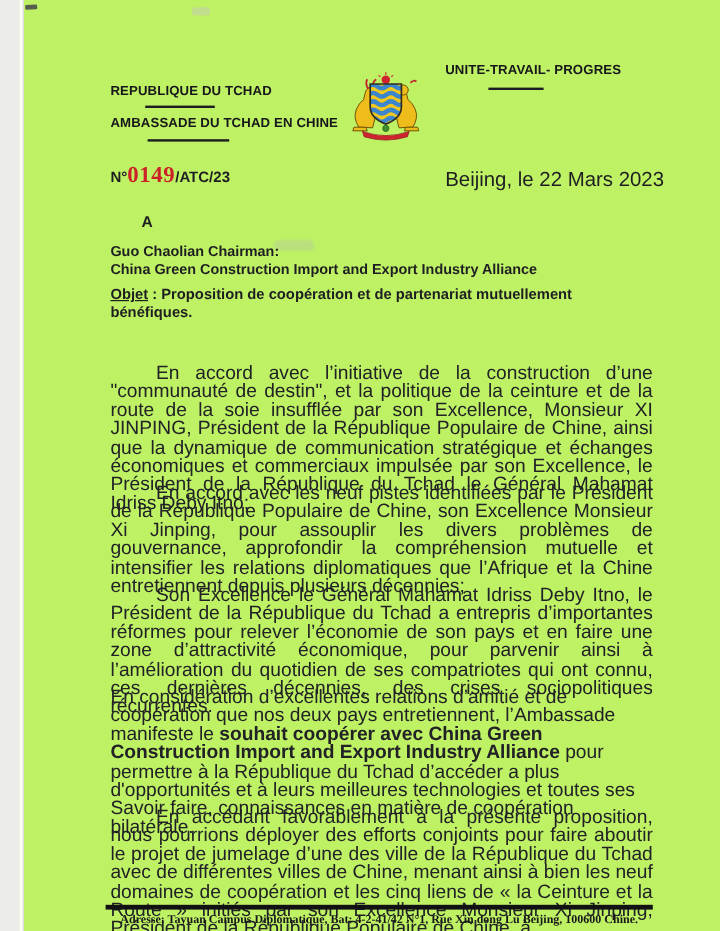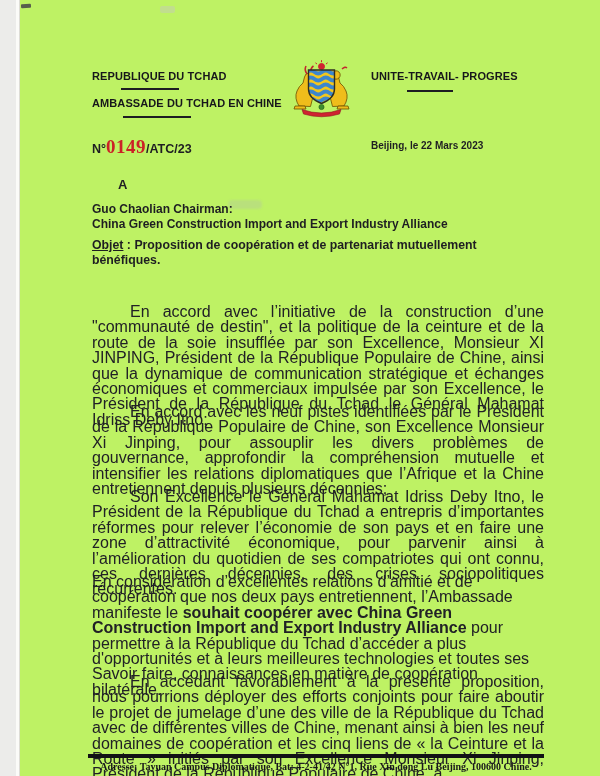--- a/index.html
+++ b/index.html
@@ -17,35 +17,35 @@
   }
   .scan-strip { position:absolute; left:0; top:0; width:16px; height:776px; background:#ececea; }
   .scan-edge  { position:absolute; left:16px; top:0; width:3px; height:776px; background:#fbfbf8; box-shadow:1px 0 0 #dddcd6; }
   .artifact { position:absolute; }
   .a1 { left:21px; top:4px; width:10px; height:4px; background:#454548; border-radius:1px; transform:rotate(-3deg); opacity:.85; }
   .a2 { left:160px; top:6px; width:15px; height:7px; background:#c6c6c2; opacity:.45; border-radius:2px; }
   .a3 { left:228px; top:200px; width:34px; height:9px; background:#aeb3ba; opacity:.28; border-radius:4px; filter:blur(1px); }
 
   
   .h-left  { position:absolute; left:92px;  top:70px;  width:200px; }
-  .h-right { position:absolute; left:371px; top:70px;  width:160px; }
+  .h-right { position:absolute; left:371px; top:53px;  width:160px; }
   .h-title { font-weight:bold; font-size:11px; letter-spacing:.1px; color:#17171b; white-space:nowrap; }
   .rule { height:2px; background:#1d1d22; }
   .rule-r1 { width:58px; margin:6px 0 0 29px; }
   .rule-r2 { width:68px; margin:7px 0 0 31px; }
   .rule-r3 { width:46px; margin:8px 0 0 36px; }
   .h-left .h-title + .rule + .h-title { margin-top:7px; }
   .emblem { position:absolute; left:286px; top:60px; width:71px; height:58px; }
 
   
   .ref { position:absolute; left:92px; top:136px; white-space:nowrap; }
   .ref-prefix { font-weight:bold; font-size:12.5px; }
   .ref-num { font-family:"Liberation Serif", serif; font-weight:bold; font-size:19px; color:#cc2127; letter-spacing:.5px; }
   .ref-suffix { font-weight:bold; font-size:12.5px;text-align:right; }
-  .dateline { position:absolute; left:371px; top:140px; font-weight:bold; font-size:10px; white-space:nowrap; }
+  .dateline { position:absolute; left:371px; top:140px; font-weight:normal; font-size:17px; white-space:nowrap; }
 
   
   .to { position:absolute; left:118px; top:177px; font-weight:bold; font-size:13px; }
   .rec-name { position:absolute; left:92px; top:202px; font-weight:bold; font-size:12px; white-space:nowrap; }
   .rec-org  { position:absolute; left:92px; top:216.5px; font-weight:bold; font-size:12px; white-space:nowrap; }
 
   
   .subject { position:absolute; left:92px; top:238px; width:452px; font-weight:bold; font-size:12.3px; line-height:14.5px; }
   .subj-label { text-decoration:underline; }
 

